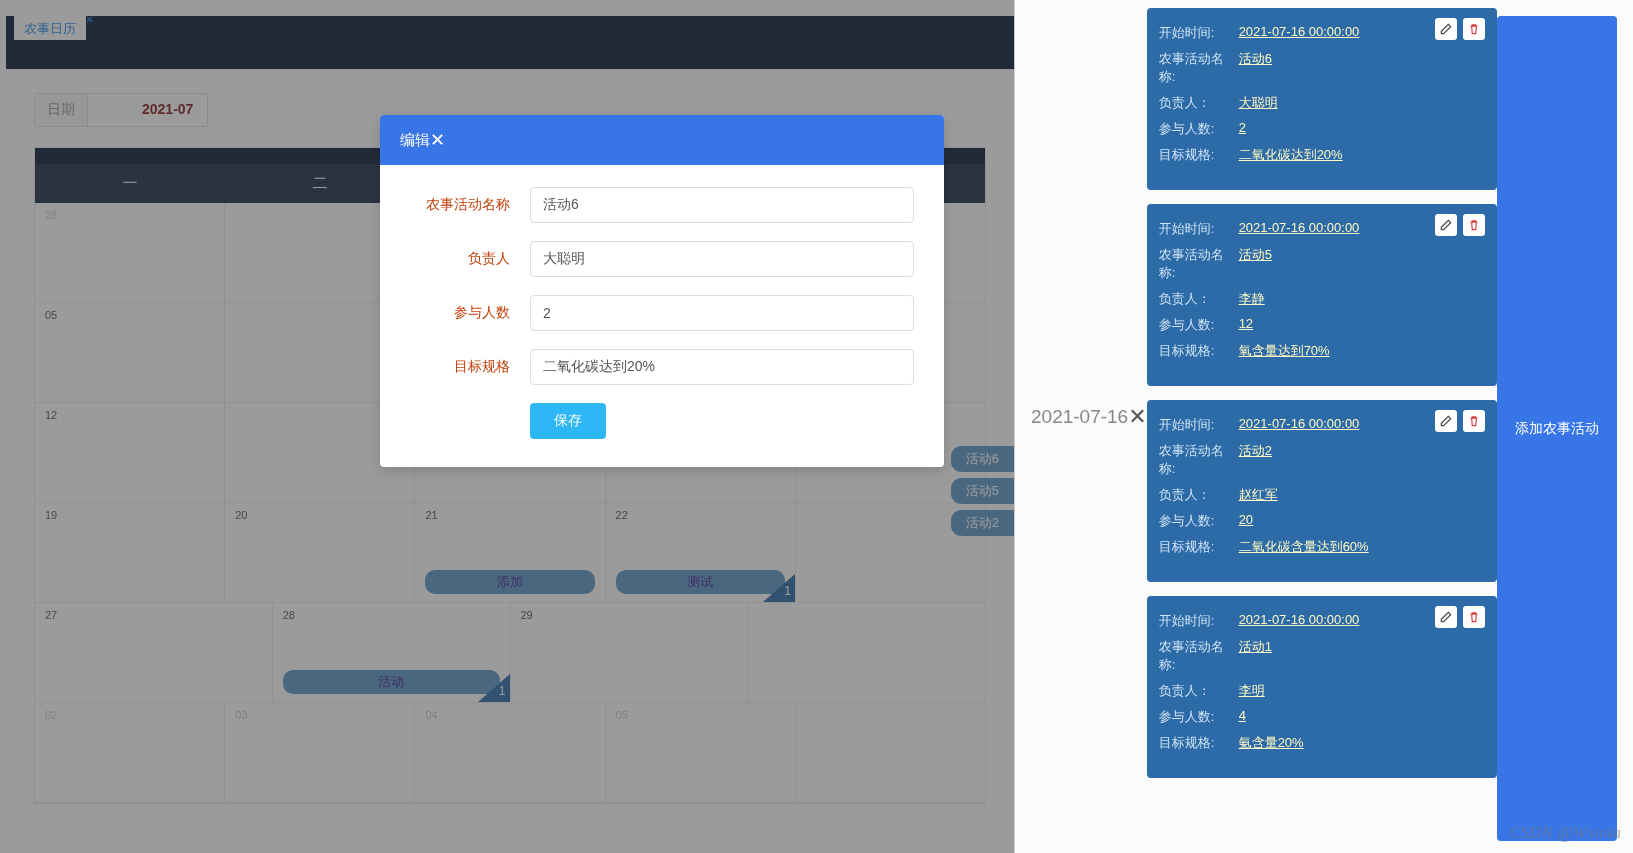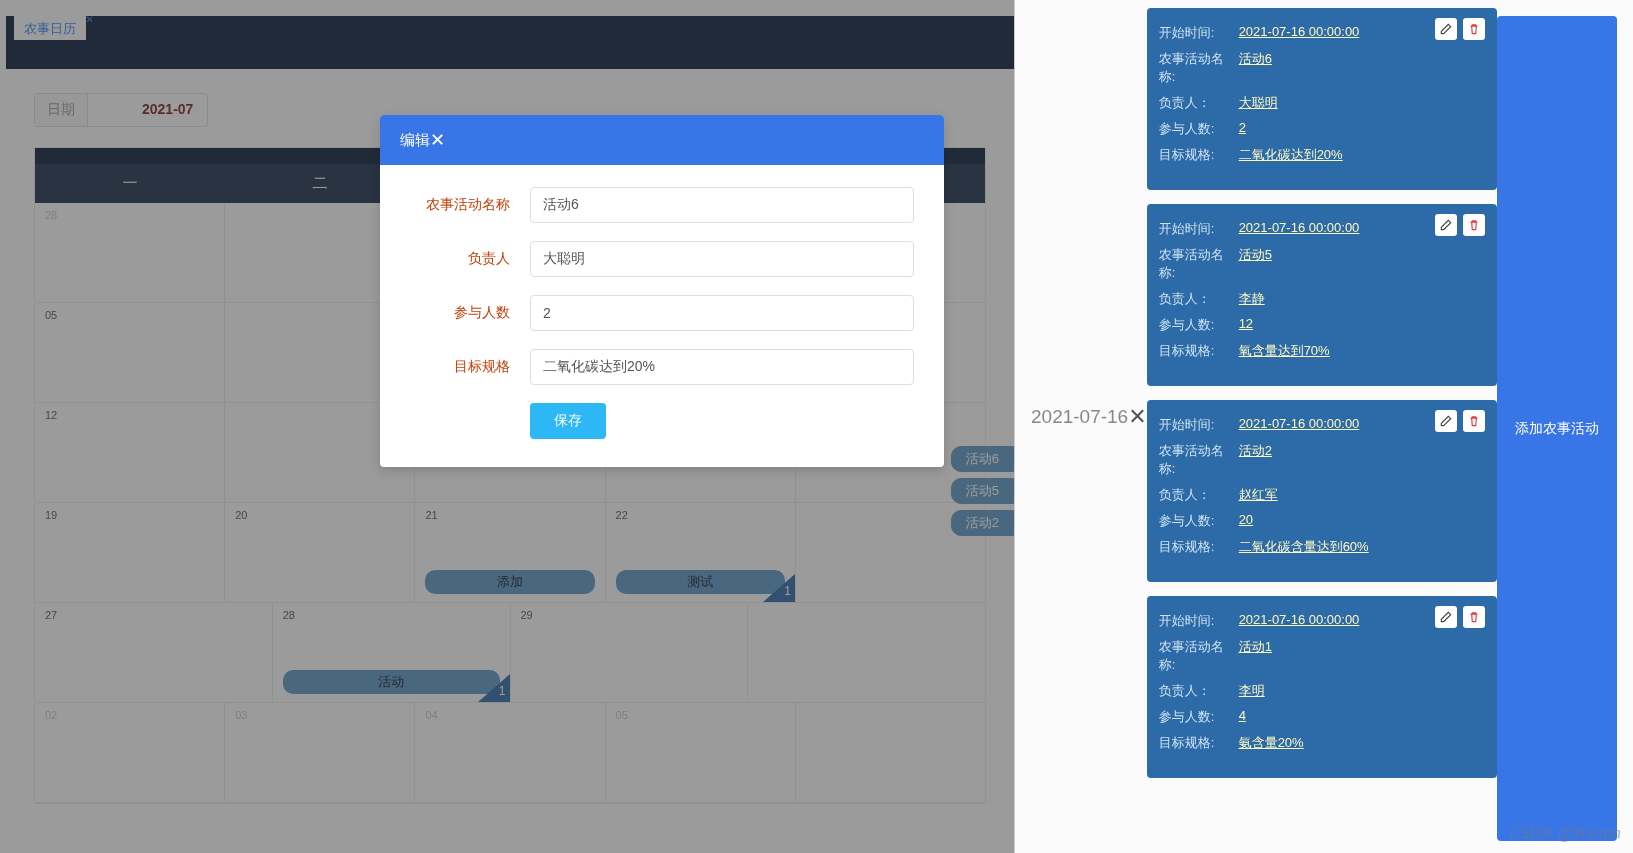--- a/index.html
+++ b/index.html
@@ -19,21 +19,21 @@
 .cal-header { background: #0a1c3a; height: 16px; }
 .cal-week-hdr { display: flex; background: #1c2f4d; }
 .cal-week-hdr > div { flex: 1; text-align: center; color: #fff; padding: 10px 0; font-size: 15px; }
 .cal-body {}
 .cal-row { display: flex; height: 100px; }
 .cal-cell { flex: 1; border-right: 1px solid #e8eaec; border-bottom: 1px solid #e8eaec; position: relative; padding: 6px 10px; }
 .cal-cell:last-child { border-right: none; }
 .cal-date { text-align: left; color: #555; font-size: 11px; }
 .cal-cell.other .cal-date { color: #c5c8ce; }
 .cal-events { position: absolute; bottom: 8px; left: 10px; right: 10px; }
-.cal-event { background: #5b99c9; color: #0f172a; text-align: center; padding: 3px 0; border-radius: 10px; margin-top: 3px; font-size: 13px; }
+.cal-event { background: #5b99c9; color: #4c1d95; text-align: center; padding: 3px 0; border-radius: 10px; margin-top: 3px; font-size: 13px; }
 .cal-corner { position: absolute; bottom: 0; right: 0; width: 0; height: 0; border-style: solid; border-width: 0 0 28px 32px; border-color: transparent transparent #2d6aa8 transparent; }
 .cal-corner span { position: absolute; right: 4px; top: 10px; color: #fff; font-size: 12px; }
 .cal-sidetags { position: absolute; right: 0; top: 430px; display: flex; flex-direction: column; gap: 6px; }
 .cal-sidetag { background: #5b99c9; color: #fff; padding: 3px 14px; border-radius: 10px 0 0 10px; font-size: 13px; border: 1px solid #5b99c9; }
 
 
 .modal-overlay { position: absolute; left: 0; top: 0; width: 1014px; height: 853px; background: rgba(55,55,55,0.5); }
 .modal { background: #fff; width: 564px; position: absolute; left: 380px; top: 115px; border-radius: 4px; box-shadow: 0 4px 12px rgba(0,0,0,.15); }
 .modal-header { background: #3876e8; color: #fff; padding: 14px 20px; display: flex; align-items: center; border-radius: 4px 4px 0 0; }
 .modal-title { font-size: 15px; }

